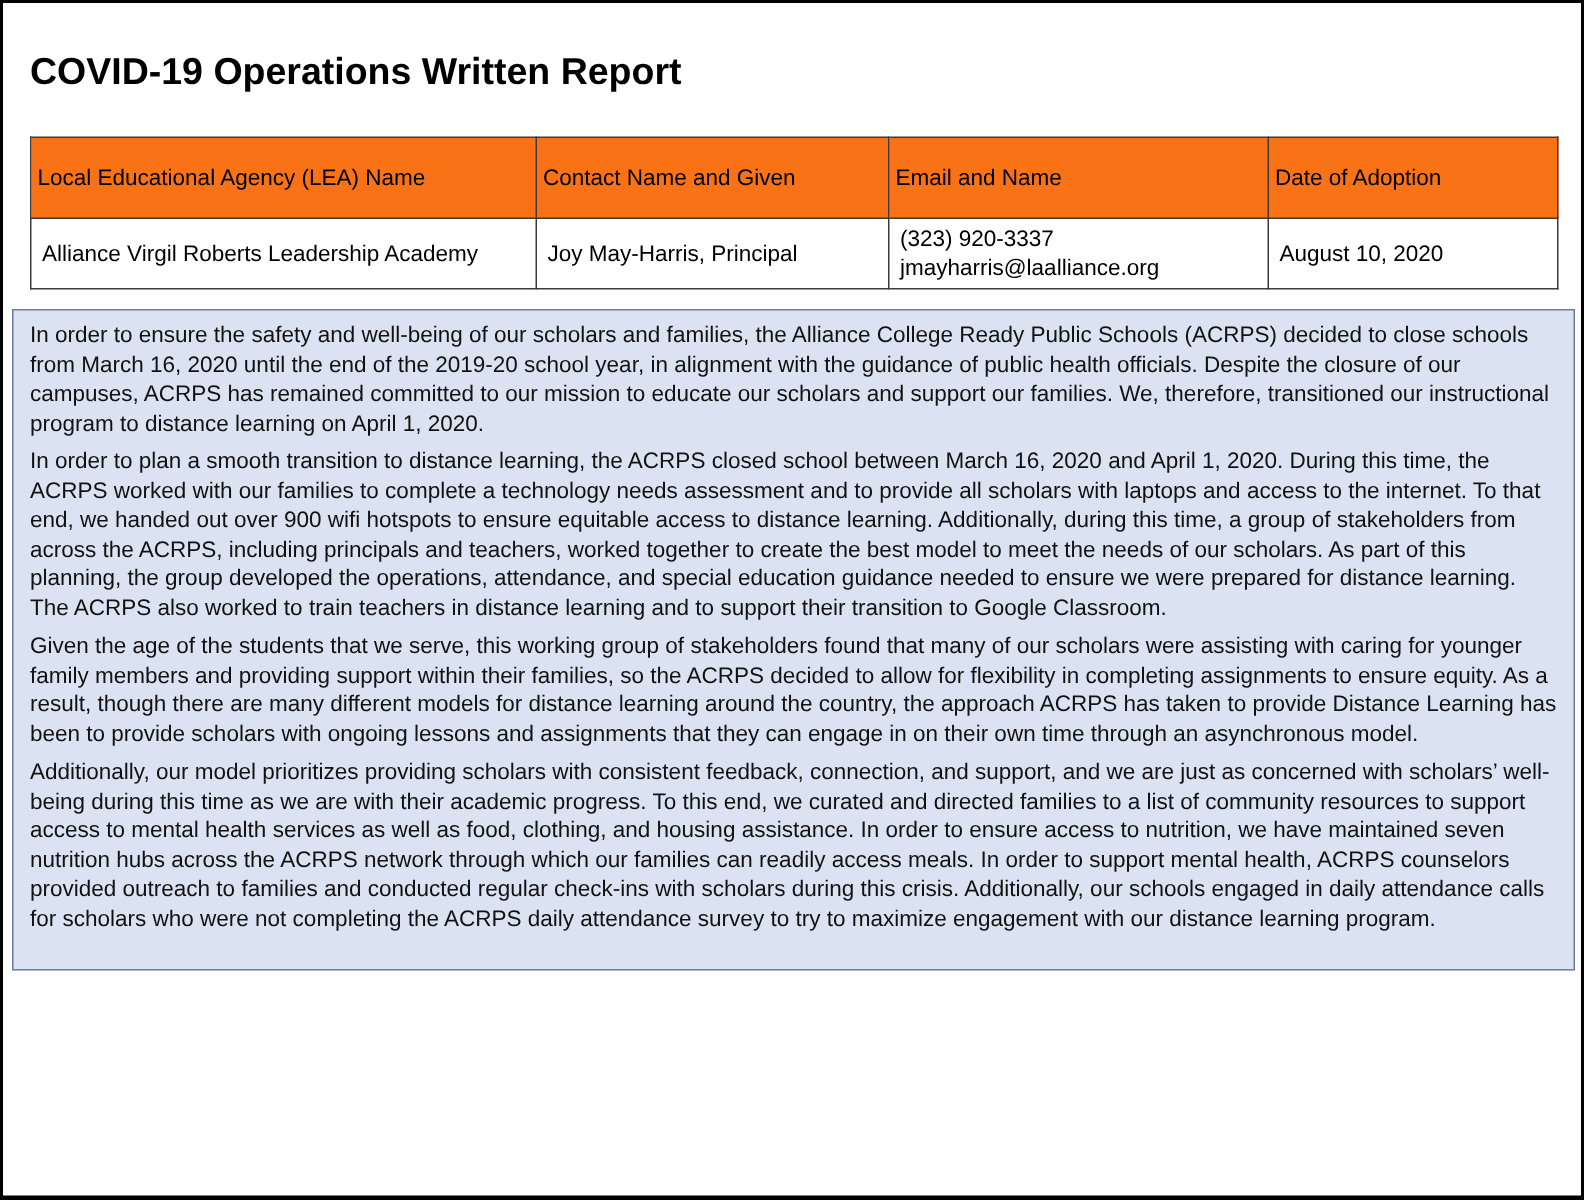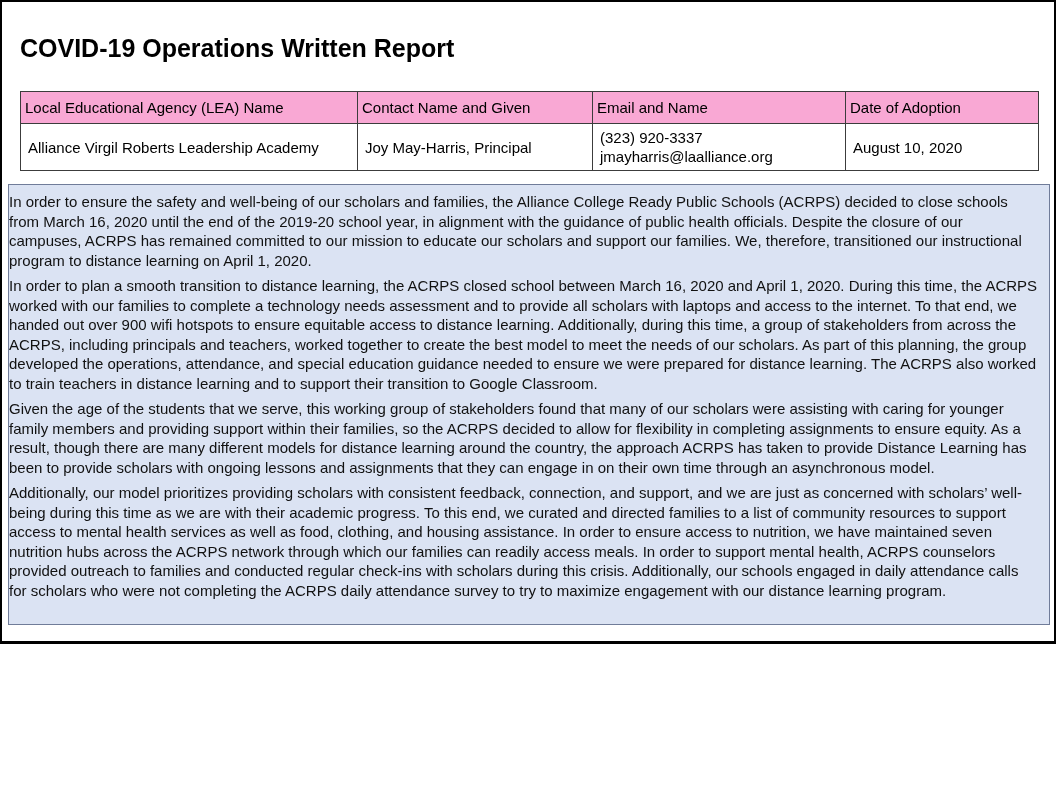--- a/index.html
+++ b/index.html
@@ -4,21 +4,21 @@
 <style>
   * { box-sizing: border-box; margin: 0; padding: 0; }
   html, body { background: #ffffff; }
   body {
     width: 1056px; height: 800px;
     font-family: "Liberation Sans", "DejaVu Sans", sans-serif;
     color: #000000;
     position: relative;
   }
   .page {
-    width: 1056px; height: 644px;
+    width: 1056px; height: 800px;
     border: 2px solid #000000;
     border-bottom-width: 3px;
     background: #ffffff;
     overflow: hidden;
   }
   .page-title {
     margin: 32px 0 0 18px;
     font-size: 25px;
     font-weight: bold;
     letter-spacing: 0;
@@ -29,23 +29,23 @@
     width: 1018px;
     table-layout: fixed;
   }
   table.contact-table th, table.contact-table td {
     border: 1px solid #3c3c3c;
     font-size: 15px;
     text-align: left;
     vertical-align: middle;
   }
   table.contact-table th {
-    background: #f9a8d4;
+    background: #f97316;
     font-weight: normal;
-    padding: 7px 4px;
+    padding: 18px 4px;
     height: 24px;
   }
   table.contact-table td {
     padding: 4px 7px;
     height: 45px;
   }
   col.c1 { width: 337px; }
   col.c2 { width: 235px; }
   col.c3 { width: 253px; }
   col.c4 { width: 193px; }
@@ -59,21 +59,21 @@
   .prompt {
     margin: 15px 18px 0 18px;
     font-size: 15px;
     line-height: 21px;
   }
   .response-box {
     margin: 13px 6px 0 6px;
     width: 1042px;
     background: #dbe3f3;
     border: 1px solid #707c99;
-    padding: 7px 10px 8px 0;
+    padding: 7px 10px 8px 11px;
     font-size: 15px;
     line-height: 19.5px;
     color: #111111;
   }
   .response-box p { margin: 0 0 6px 0; }
   .response-box p:last-child { margin-bottom: 16px; }
 </style>
 </head>
 <body>
 

